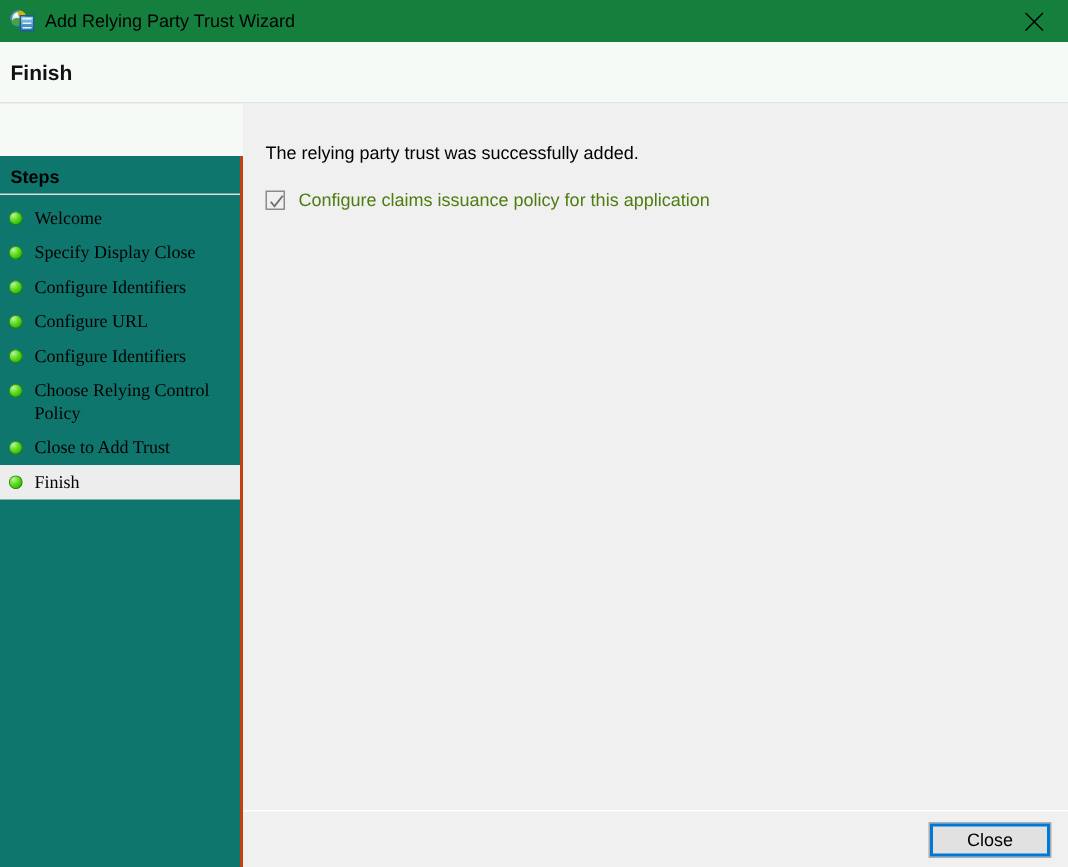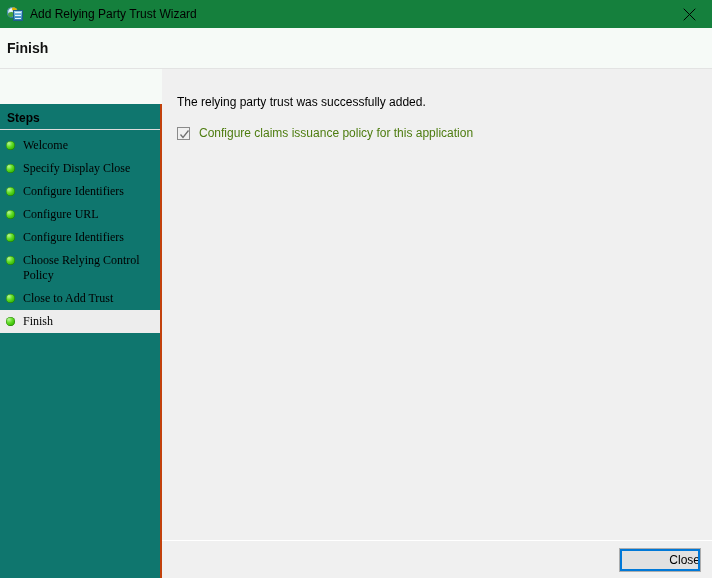--- a/index.html
+++ b/index.html
@@ -248,21 +248,21 @@
     background: #e1e1e1;
     border: 1px solid #adadad;
     outline: 2px solid #0078d7;
     outline-offset: -3px;
     font-family: "Liberation Sans", sans-serif;
     font-size: 12px;
     color: #000;
     cursor: default;
     padding: 0;
     line-height: 22px;
-    text-align: right;
+    text-align: center;
   }
 </style>
 </head>
 <body>
 
 <div class="window">
 
   <div class="titlebar">
     <span class="title-icon">
       <span class="globe"></span>

